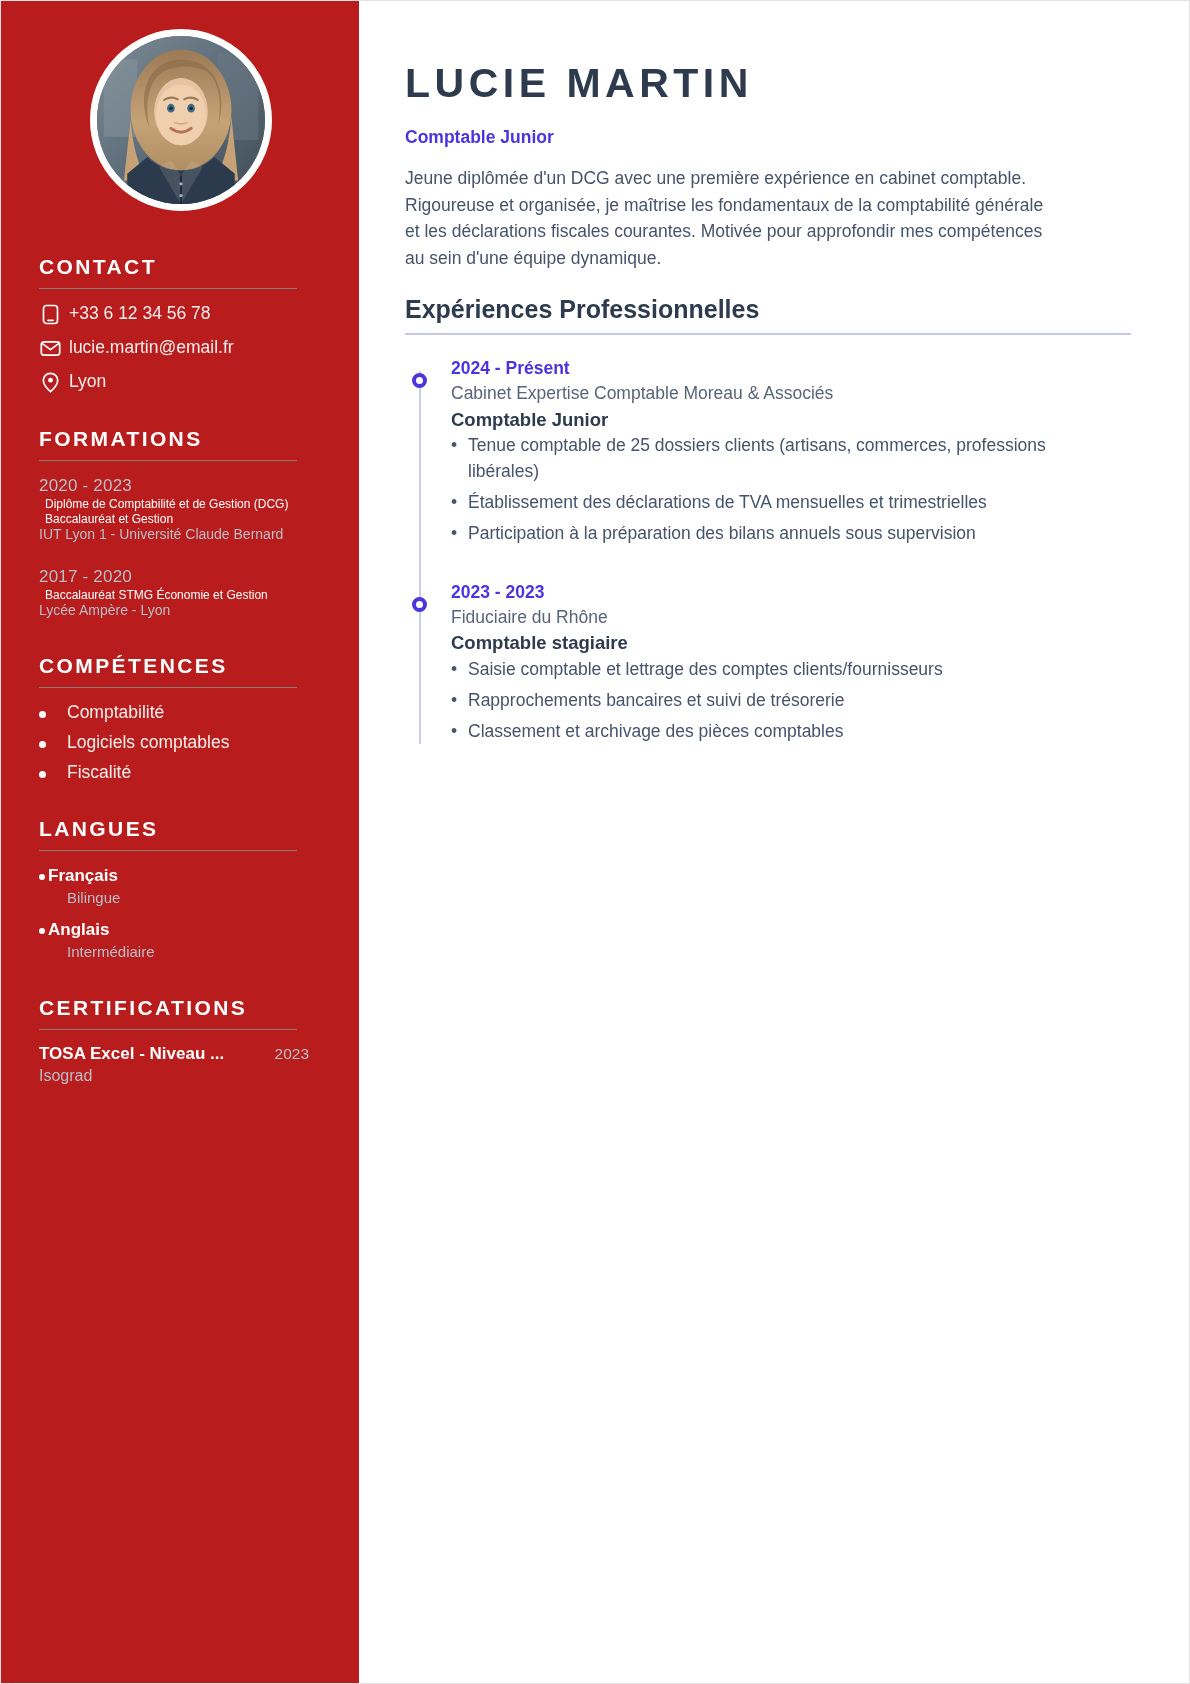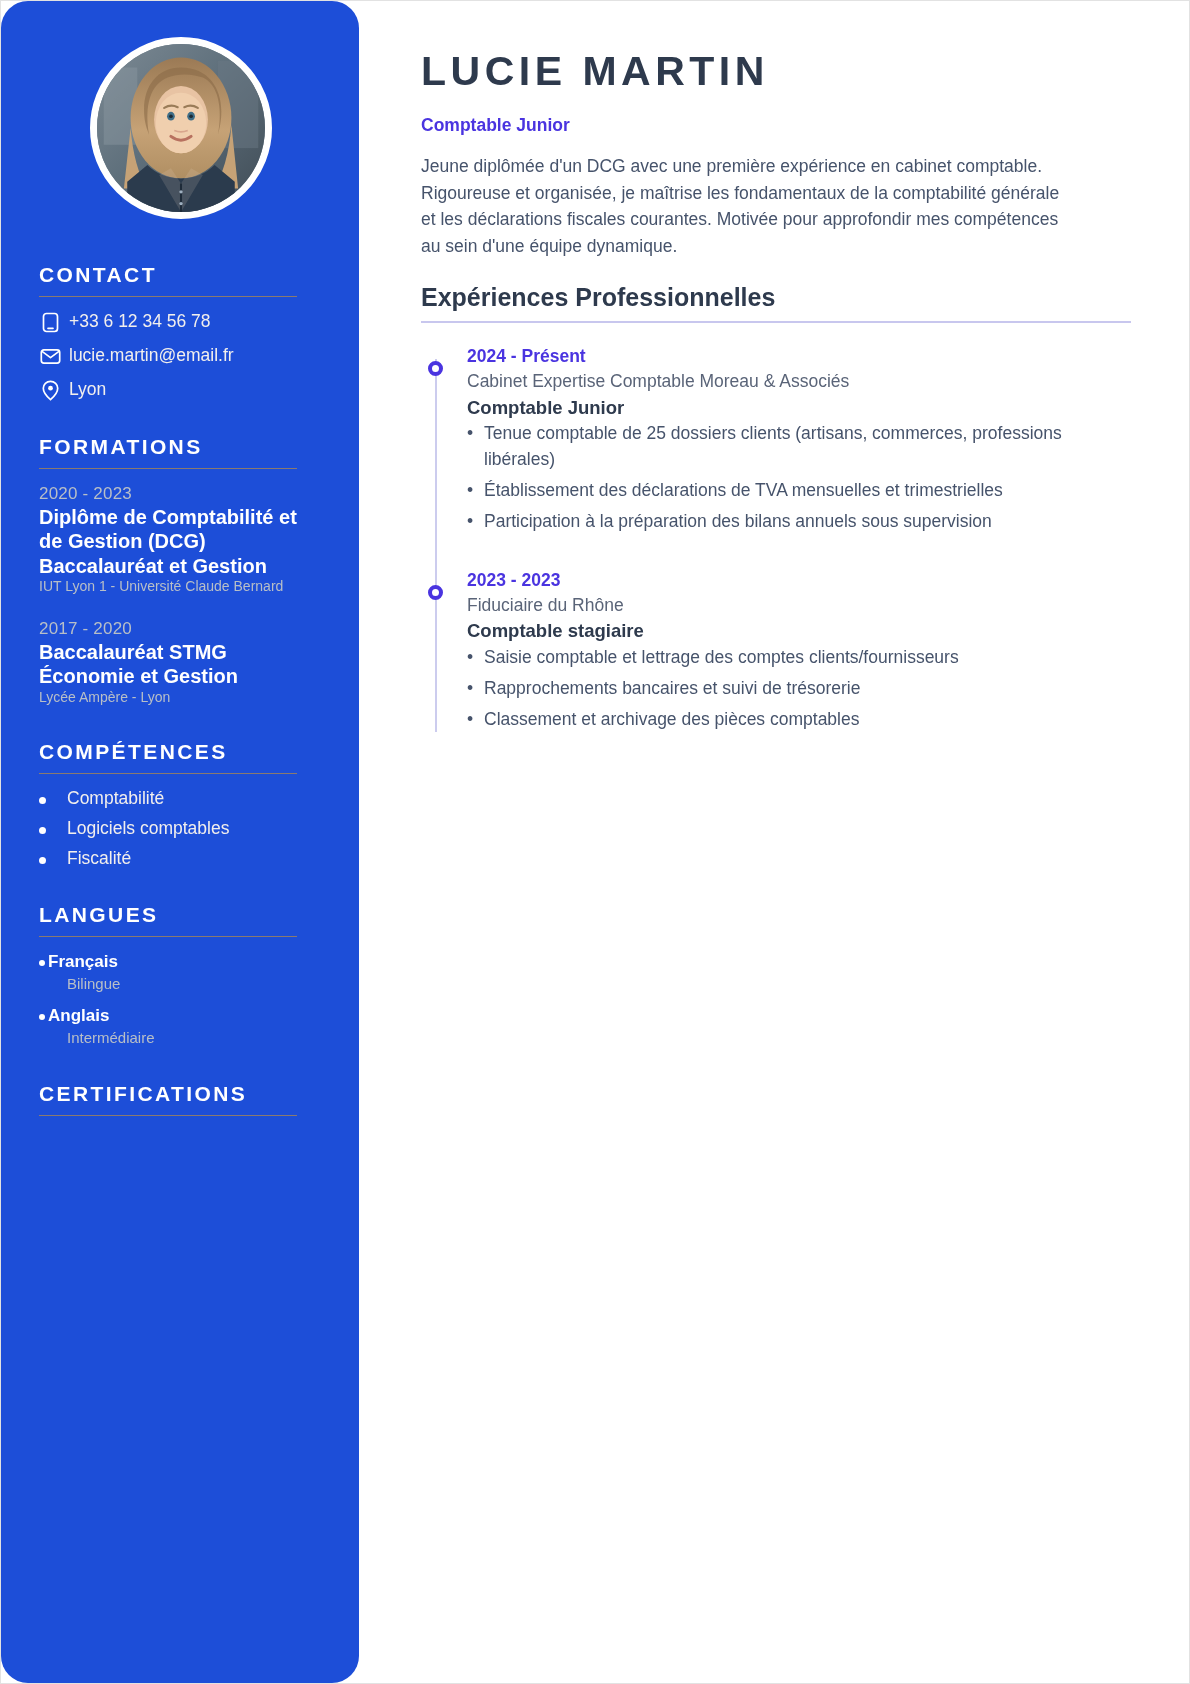--- a/index.html
+++ b/index.html
@@ -15,24 +15,23 @@
     height:1684px;
     display:flex;
     background:#ffffff;
     border:1px solid #e2e2e2;
   }
 
   
   .sidebar {
     width:358px;
     flex:0 0 358px;
-    background:#1d4ed8;
+    background:#b91c1c;
     color:#ffffff;
-    padding:36px 36px 40px 38px;
-    border-radius:27px;
+    padding:28px 36px 40px 38px;
   }
   .avatar-wrap {
     display:flex;
     justify-content:center;
     margin-bottom:44px;
   }
   .avatar {
     width:182px;
     height:182px;
     border-radius:50%;
@@ -74,24 +73,25 @@
   .contact-row .ico svg { display:block; }
 
   .edu-item { margin-bottom:22px; }
   .edu-date {
     font-size:17px;
     color:#b8bfc7;
     letter-spacing:.2px;
     line-height:1.3;
   }
   .edu-degree {
-    font-size:20px;
-    font-weight:bold;
+    font-size:12px;
+    font-weight:normal;
     color:#ffffff;
     line-height:1.22;
+    margin-left:6px;
   }
   .edu-school {
     font-size:14px;
     color:#b8bfc7;
     line-height:1.24;
   }
 
   .skill-row {
     display:flex;
     align-items:flex-start;
@@ -133,23 +133,22 @@
     font-size:17px; font-weight:bold; color:#ffffff;
     white-space:nowrap; overflow:hidden; text-overflow:ellipsis;
     max-width:208px;
   }
   .cert-year { font-size:15.5px; color:#b8bfc7; flex:0 0 auto; }
   .cert-org { font-size:16px; color:#b8bfc7; line-height:1.5; }
 
   
   .main {
     flex:1;
-    padding:48px 58px 40px 46px;
+    padding:60px 58px 40px 46px;
     color:#36445c;
-    margin-left:16px;
   }
   .name {
     font-size:41px;
     font-weight:bold;
     letter-spacing:4.5px;
     color:#2e3a4d;
     line-height:1.1;
     margin-bottom:21px;
   }
   .role {
@@ -369,20 +368,27 @@
           <span class="lang-name">Anglais</span>
           <div class="lang-level">Intermédiaire</div>
         </span>
       </div>
     </section>
 
     <section class="sec">
       <div class="sec-title">CERTIFICATIONS</div>
       <div class="sec-rule"></div>
 
+      <div class="cert-item">
+        <div class="cert-top">
+          <span class="cert-name">TOSA Excel - Niveau ...</span>
+          <span class="cert-year">2023</span>
+        </div>
+        <div class="cert-org">Isograd</div>
+      </div>
     </section>
 
   </aside>
 
   <main class="main">
 
     <h1 class="name">LUCIE MARTIN</h1>
     <div class="role">Comptable Junior</div>
     <p class="summary">Jeune diplômée d'un DCG avec une première expérience en cabinet comptable. Rigoureuse et organisée, je maîtrise les fondamentaux de la comptabilité générale et les déclarations fiscales courantes. Motivée pour approfondir mes compétences au sein d'une équipe dynamique.</p>
 

